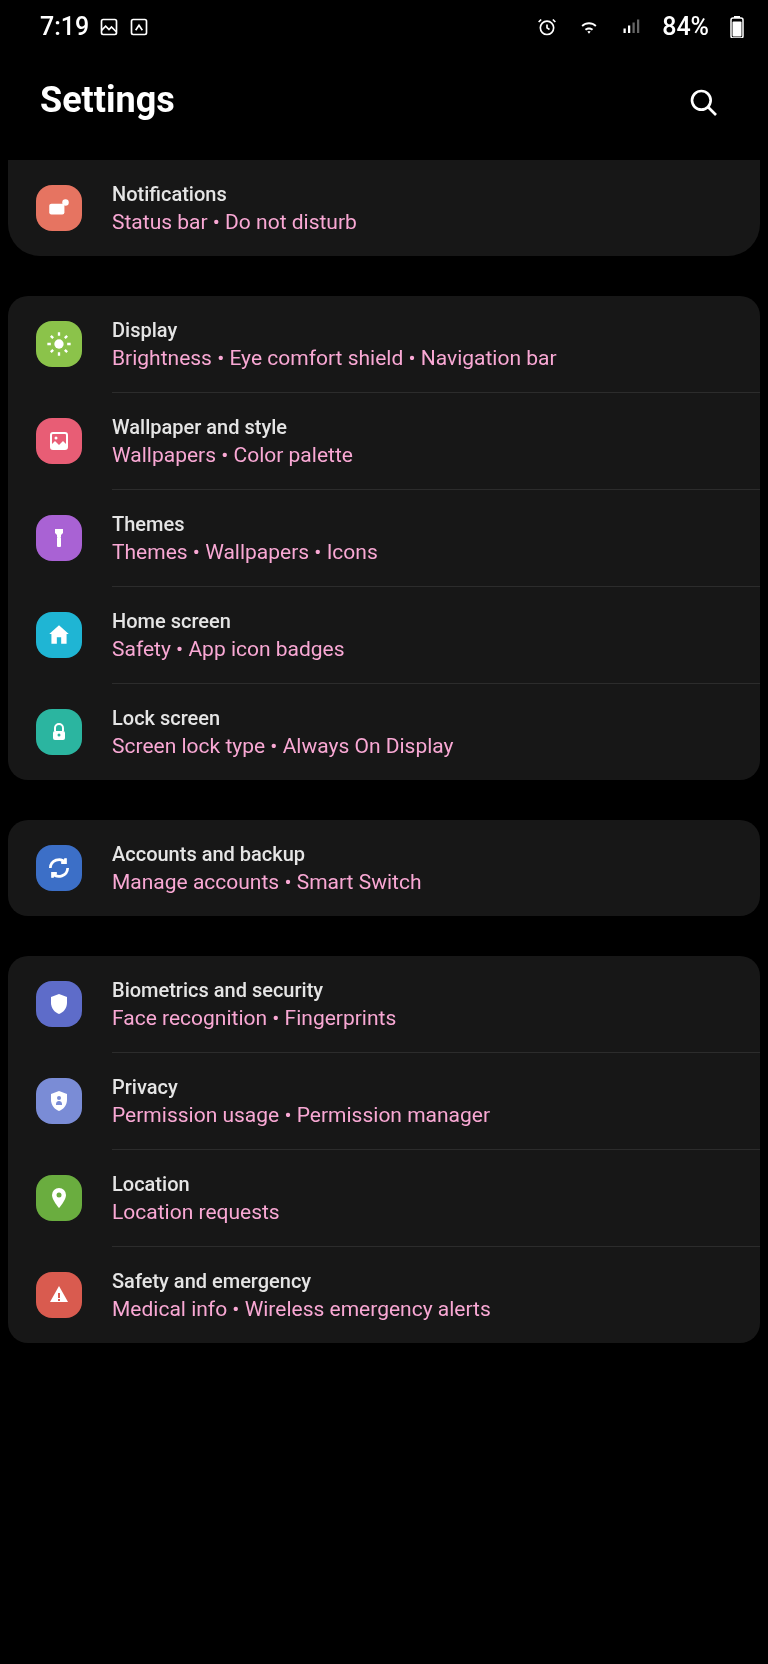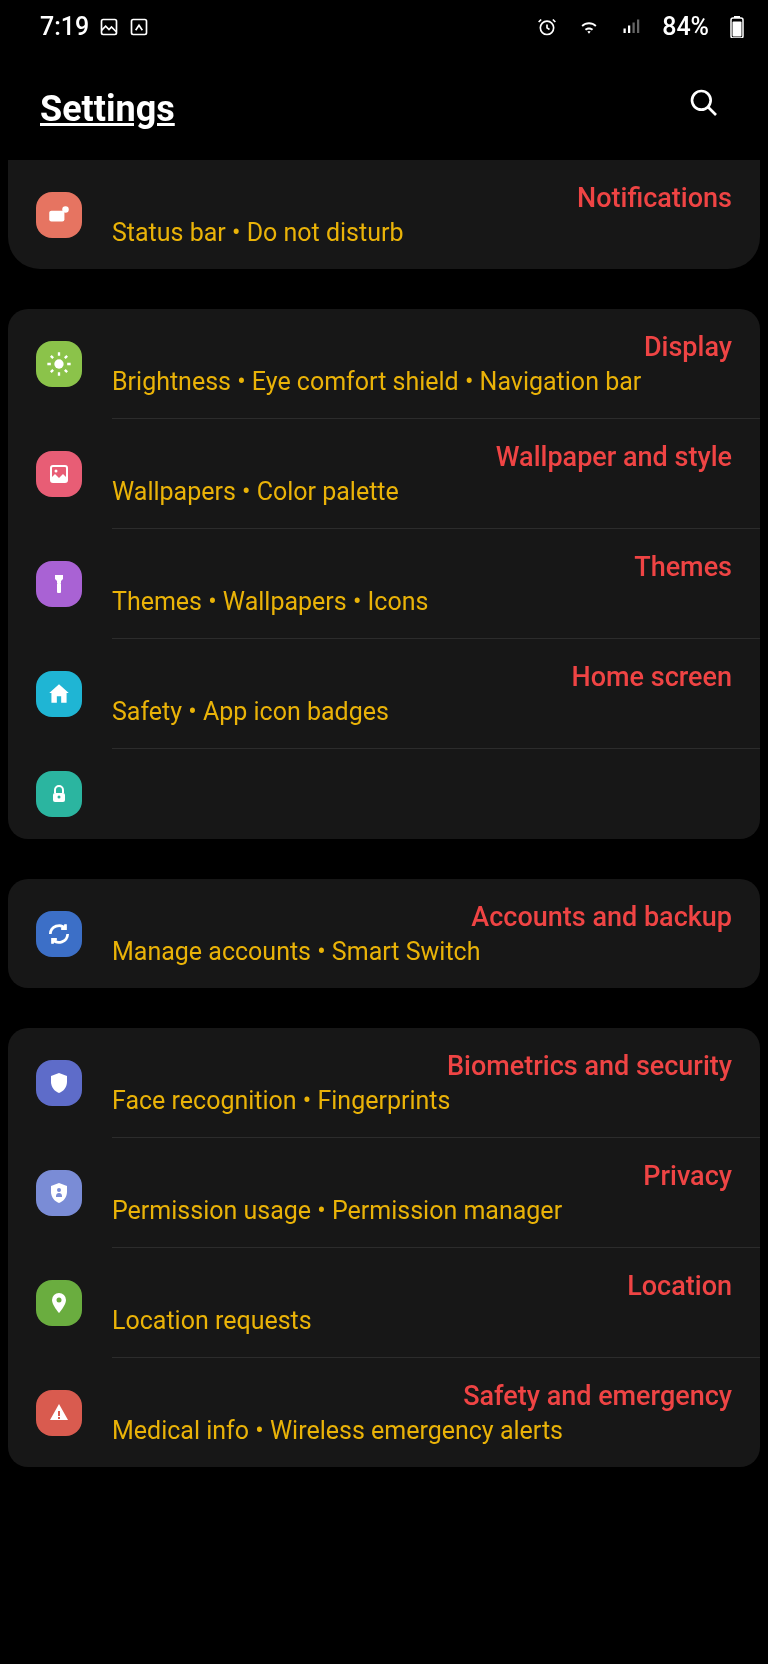--- a/index.html
+++ b/index.html
@@ -18,23 +18,22 @@
       padding: 12px 24px 8px 40px;
       font-size: 25px;
       font-weight: 500;
     }
     .status-left { display: flex; align-items: center; gap: 10px; }
     .status-right { display: flex; align-items: center; gap: 21px; text-align: right; }
     .status-icon { display: inline-flex; }
     .header {
       display: flex;
       justify-content: space-between;
-      align-items: flex-end;
+      align-items: flex-start;
       padding: 30px 40px 30px 40px;
-      text-decoration: underline;
     }
     .header-title {
       font-size: 36px;
       font-weight: 700;
       color: #ffffff;
     }
     .search-btn {
       background: none;
       border: none;
       cursor: pointer;
@@ -62,29 +61,28 @@
       width: 46px;
       height: 46px;
       border-radius: 16px;
       display: flex;
       align-items: center;
       justify-content: center;
       flex-shrink: 0;
     }
     .item-text { flex: 1; }
     .item-title {
-      font-size: 27px;
+      font-size: 20px;
       font-weight: 500;
-      color: #ef4444;
+      color: #e5e5e5;
       margin-bottom: 4px;
-      text-align: right;
     }
     .item-subtitle {
-      font-size: 25px;
-      color: #eab308;
+      font-size: 21px;
+      color: #f9a8d4;
     }
     .divider {
       height: 1px;
       background: #2c2c2c;
       margin-left: 104px;
     }
   </style>
 </head>
 <body>
 
@@ -224,20 +222,24 @@
       </div>
       <div class="divider"></div>
       <div class="item">
         <div class="item-icon" style="background: rgb(43, 181, 160);">
           <svg width="24" height="24" viewBox="0 0 24 24" fill="#ffffff">
             <rect x="6" y="11" width="12" height="9" rx="2"></rect>
             <path d="M8 11V8a4 4 0 118 0v3" fill="none" stroke="#ffffff" stroke-width="2"></path>
             <circle cx="12" cy="15" r="1.5" fill="#2bb5a0"></circle>
           </svg>
         </div>
+        <div class="item-text">
+          <div class="item-title">Lock screen</div>
+          <div class="item-subtitle">Screen lock type  •  Always On Display</div>
+        </div>
       </div>
     </div>
     <div class="section">
       <div class="item">
         <div class="item-icon" style="background: rgb(60, 111, 199);">
           <svg width="26" height="26" viewBox="0 0 24 24" fill="none" stroke="#ffffff" stroke-width="2.5">
             <path d="M20 12a8 8 0 01-14 5M4 12a8 8 0 0114-5"></path>
             <path d="M18 3v4h-4M6 21v-4h4" fill="#ffffff"></path>
           </svg>
         </div>

